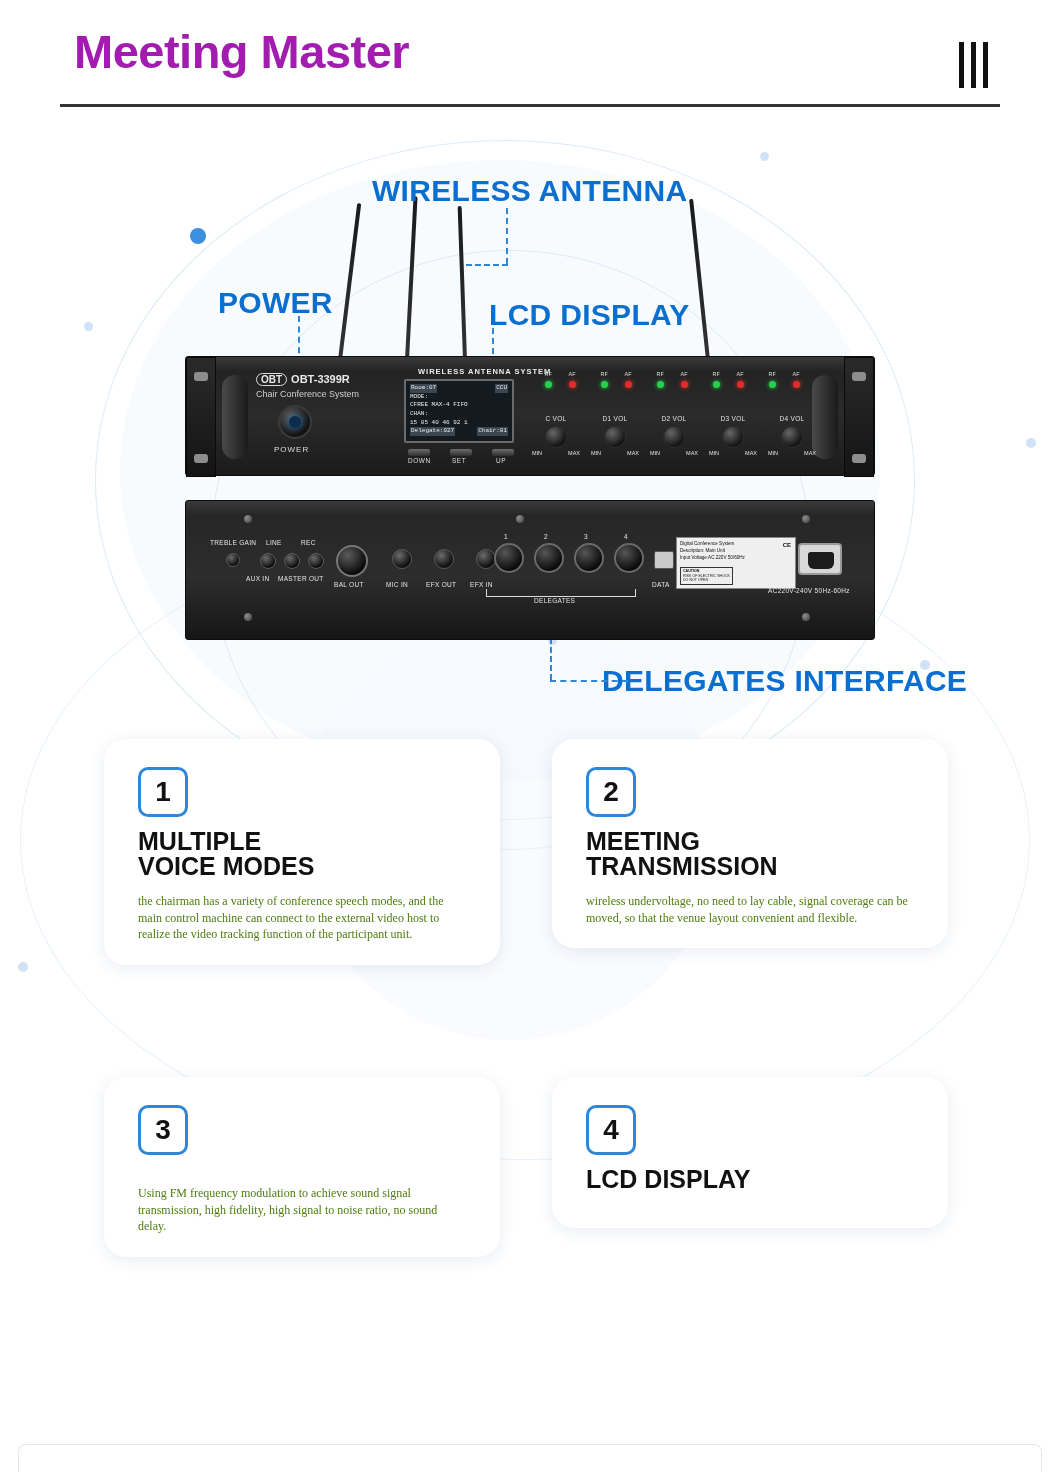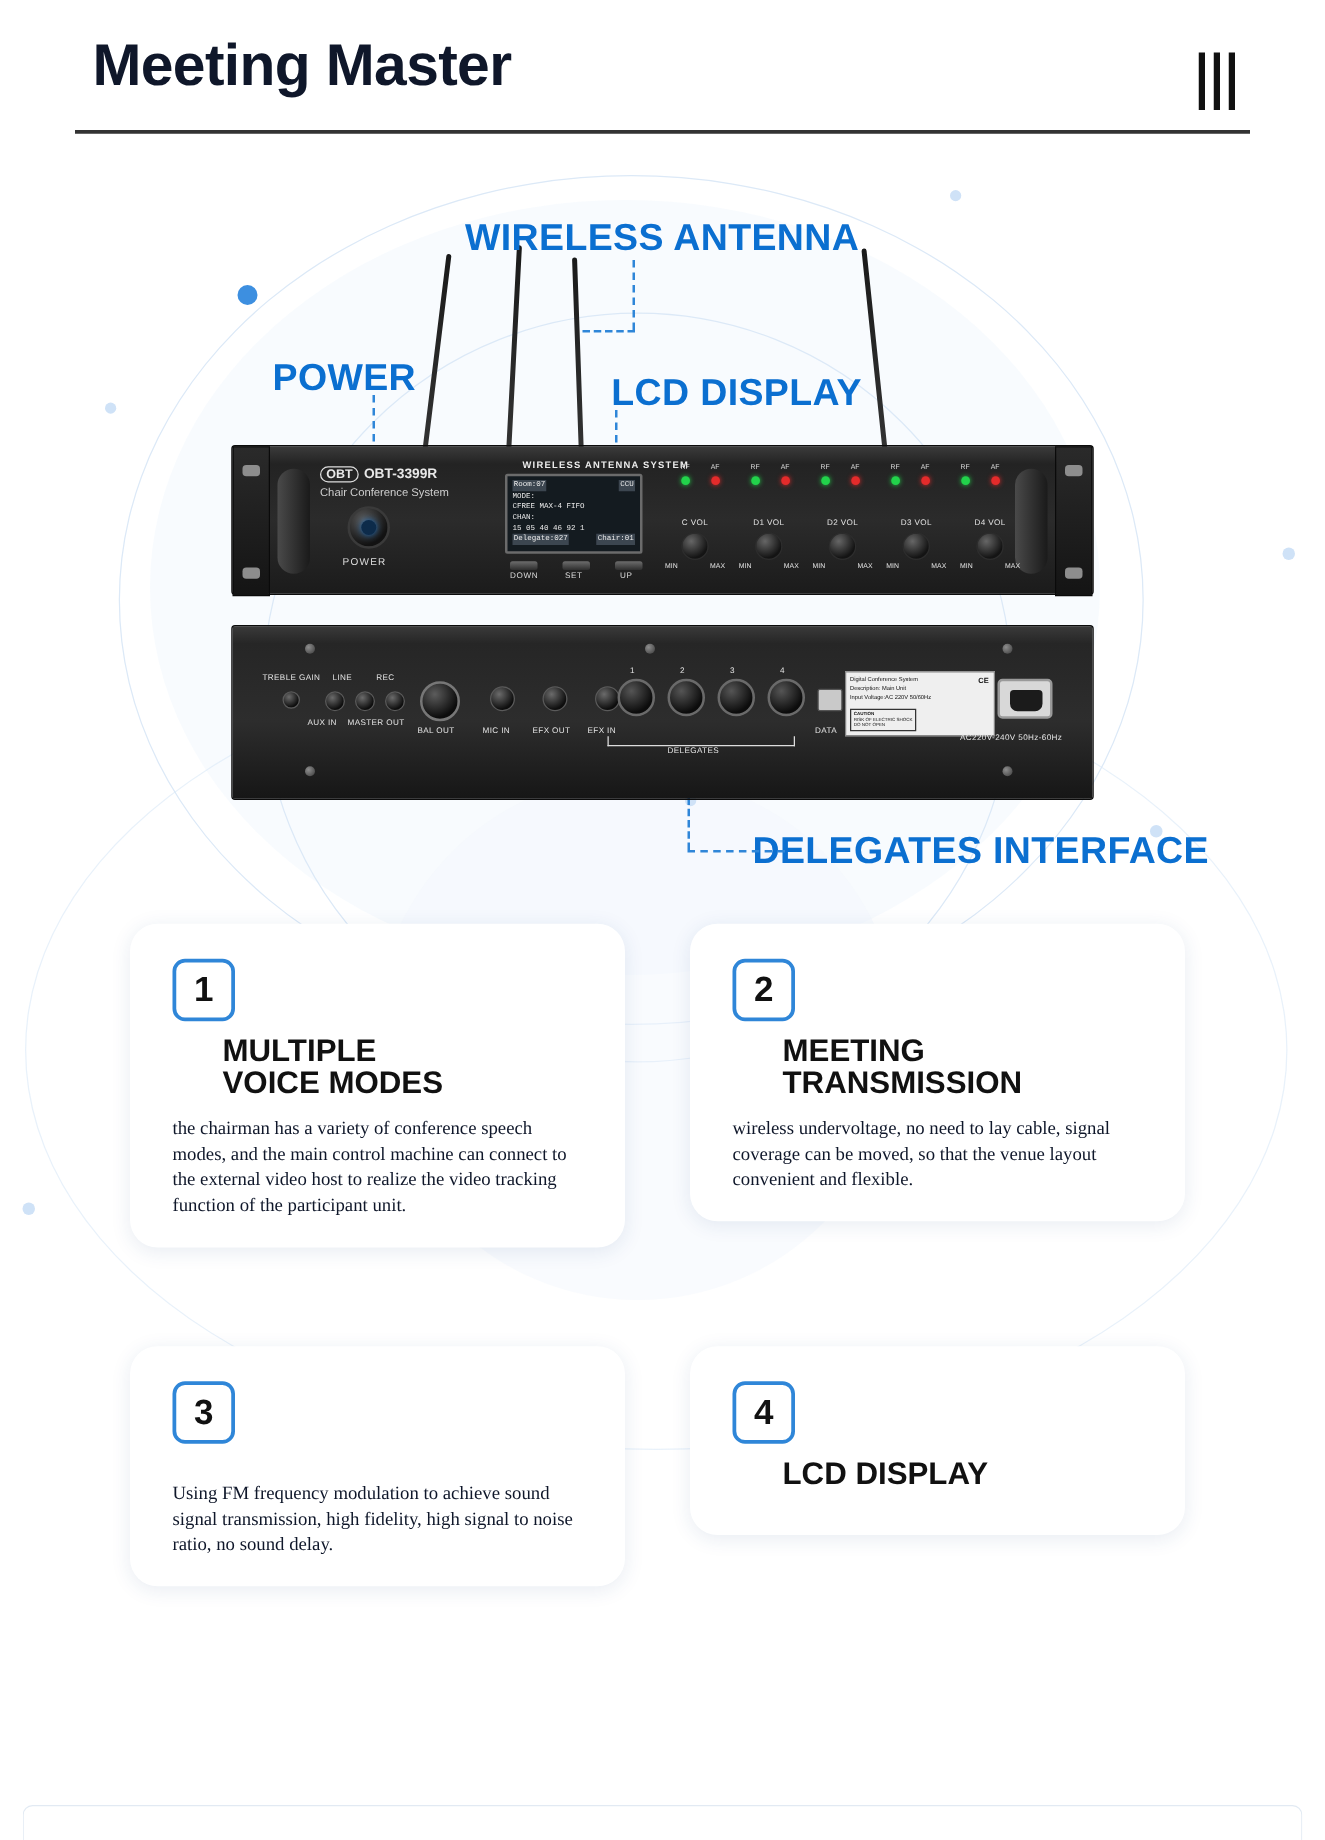--- a/index.html
+++ b/index.html
@@ -37,21 +37,21 @@
   .header {
     position: absolute;
     left: 0; top: 0;
     width: 1060px; height: 112px;
   }
   .header-title {
     position: absolute;
     left: 74px; top: 24px;
     font-size: 47px;
     font-weight: bold;
-    color: #0f172a;
+    color: #a21caf;
     letter-spacing: -0.5px;
   }
   .header-rule {
     position: absolute;
     left: 60px; top: 104px;
     width: 940px; height: 3px;
     background: #333333;
   }
   .header-bars {
     position: absolute;
@@ -365,24 +365,24 @@
   }
   .card-underline {
     position: absolute;
     height: 8px;
     background: #2f86d8;
     left: 0;
     bottom: -3px;
     width: 250px;
     z-index: -1;
   }
-  .card-title-wrap { position: relative; display: inline-block; margin-left: 40px; }
+  .card-title-wrap { position: relative; display: inline-block; }
   .card-body {
-    font-size: 15px;
-    color: #0f172a;
+    font-size: 12px;
+    color: #4d7c0f;
     line-height: 1.38;
     font-family: "Liberation Serif", serif;
   }
   .bottom-strip {
     position: absolute;
     left: 18px; bottom: 0;
     width: 1024px; height: 28px;
     border: 1px solid #e2eaf3;
     border-bottom: none;
     border-radius: 8px 8px 0 0;

